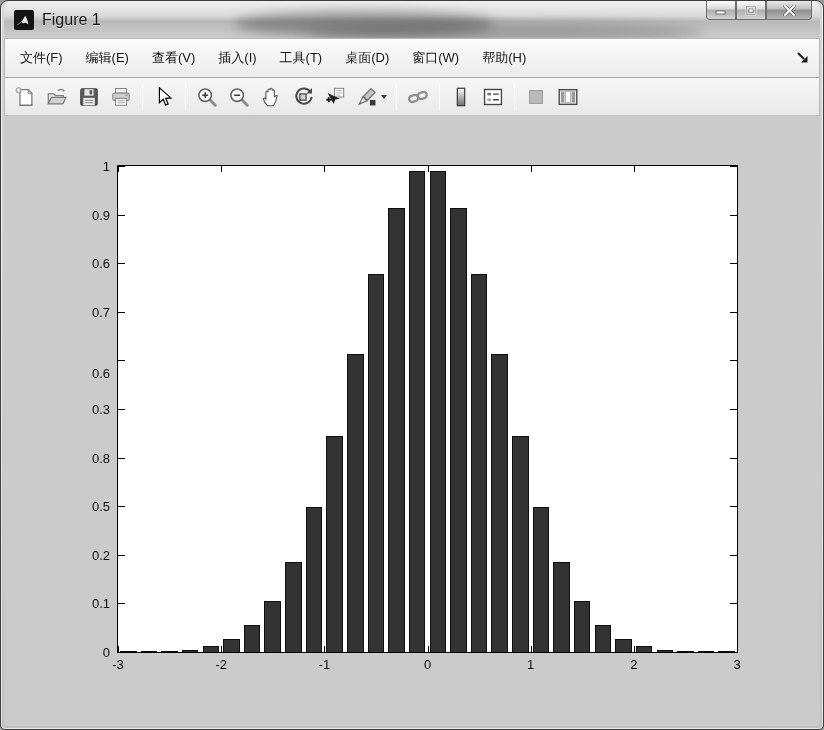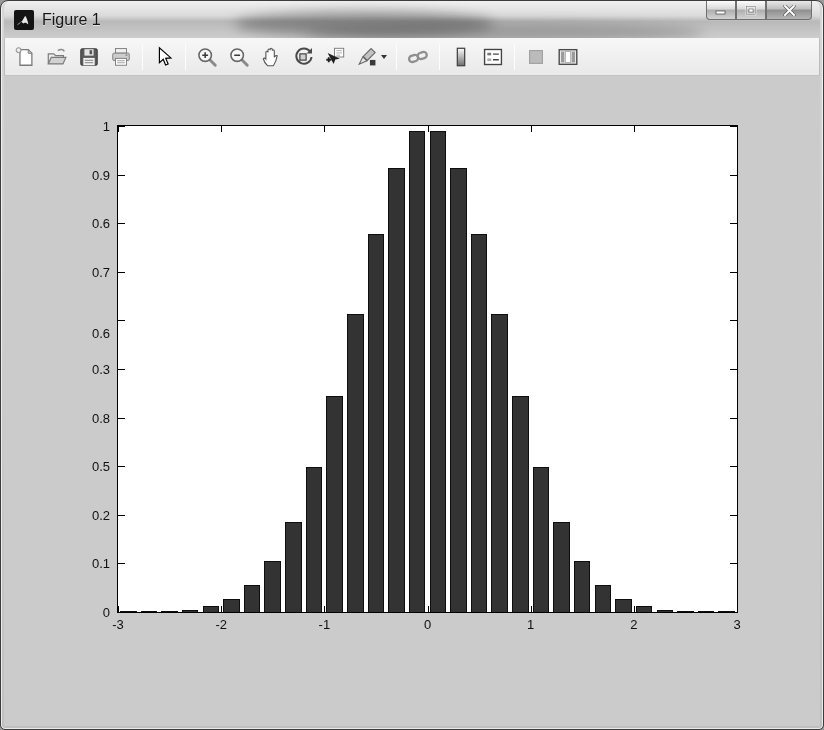--- a/index.html
+++ b/index.html
@@ -110,20 +110,36 @@
       </div>
       <div class="win-btn close">
         <svg width="13" height="11" viewBox="0 0 13 11">
             <path d="M2 1l9 9M11 1l-9 9" stroke="#555" stroke-width="3.2" stroke-linecap="round"></path>
             <path d="M2 1l9 9M11 1l-9 9" stroke="#fff" stroke-width="2" stroke-linecap="round"></path>
           </svg>
       </div>
     </div>
   </div>
 
+  <div class="menu-bar">
+    <div class="menu-items">
+        <div class="menu-item">文件(F)</div>
+        <div class="menu-item">编辑(E)</div>
+        <div class="menu-item">查看(V)</div>
+        <div class="menu-item">插入(I)</div>
+        <div class="menu-item">工具(T)</div>
+        <div class="menu-item">桌面(D)</div>
+        <div class="menu-item">窗口(W)</div>
+        <div class="menu-item">帮助(H)</div>
+      </div>
+    <svg class="dock-arrow" viewBox="0 0 13 13">
+      <path d="M2 2l6 6" stroke="#1a1a1a" stroke-width="2"></path>
+      <path d="M11.5 11.5H5l6.5-6.5z" fill="#1a1a1a"></path>
+    </svg>
+  </div>
 
   <div class="toolbar">
       <button class="tb-btn">
         <span class="tb-icon">
           <svg viewBox="0 0 24 24">
             <path d="M6.5 4h9l4 4v13h-13z" fill="#fff" stroke="#7a7a7a" stroke-width="1.4"></path>
             <path d="M15.5 4l4 4h-4z" fill="#d8d8d8" stroke="#7a7a7a"></path>
             <circle cx="5" cy="4.5" r="2.6" fill="#eee" stroke="#999" stroke-width="1.2"></circle>
           </svg>
         </span>

